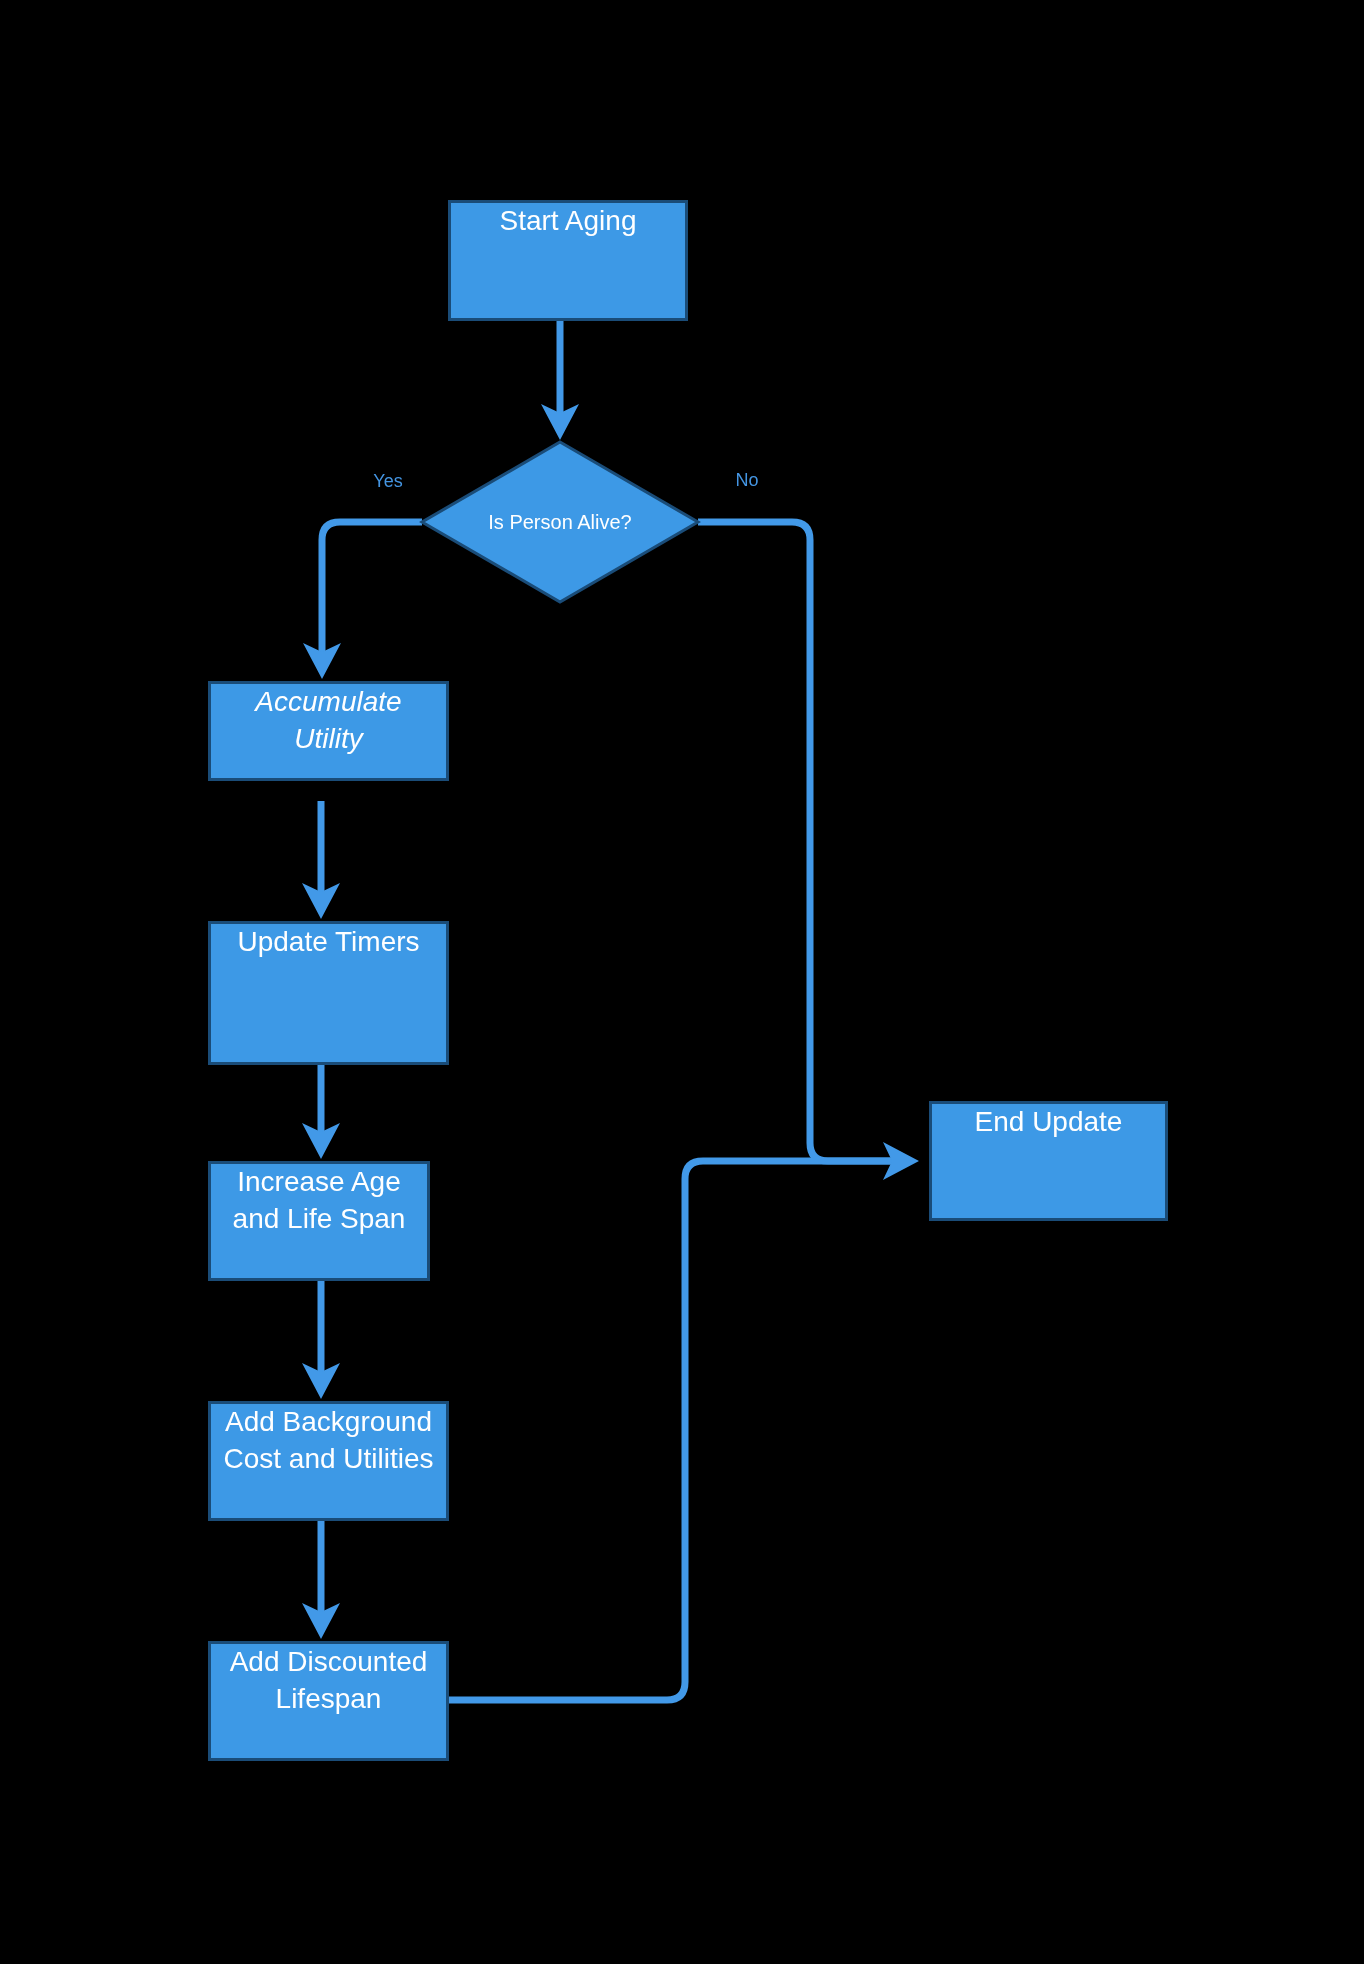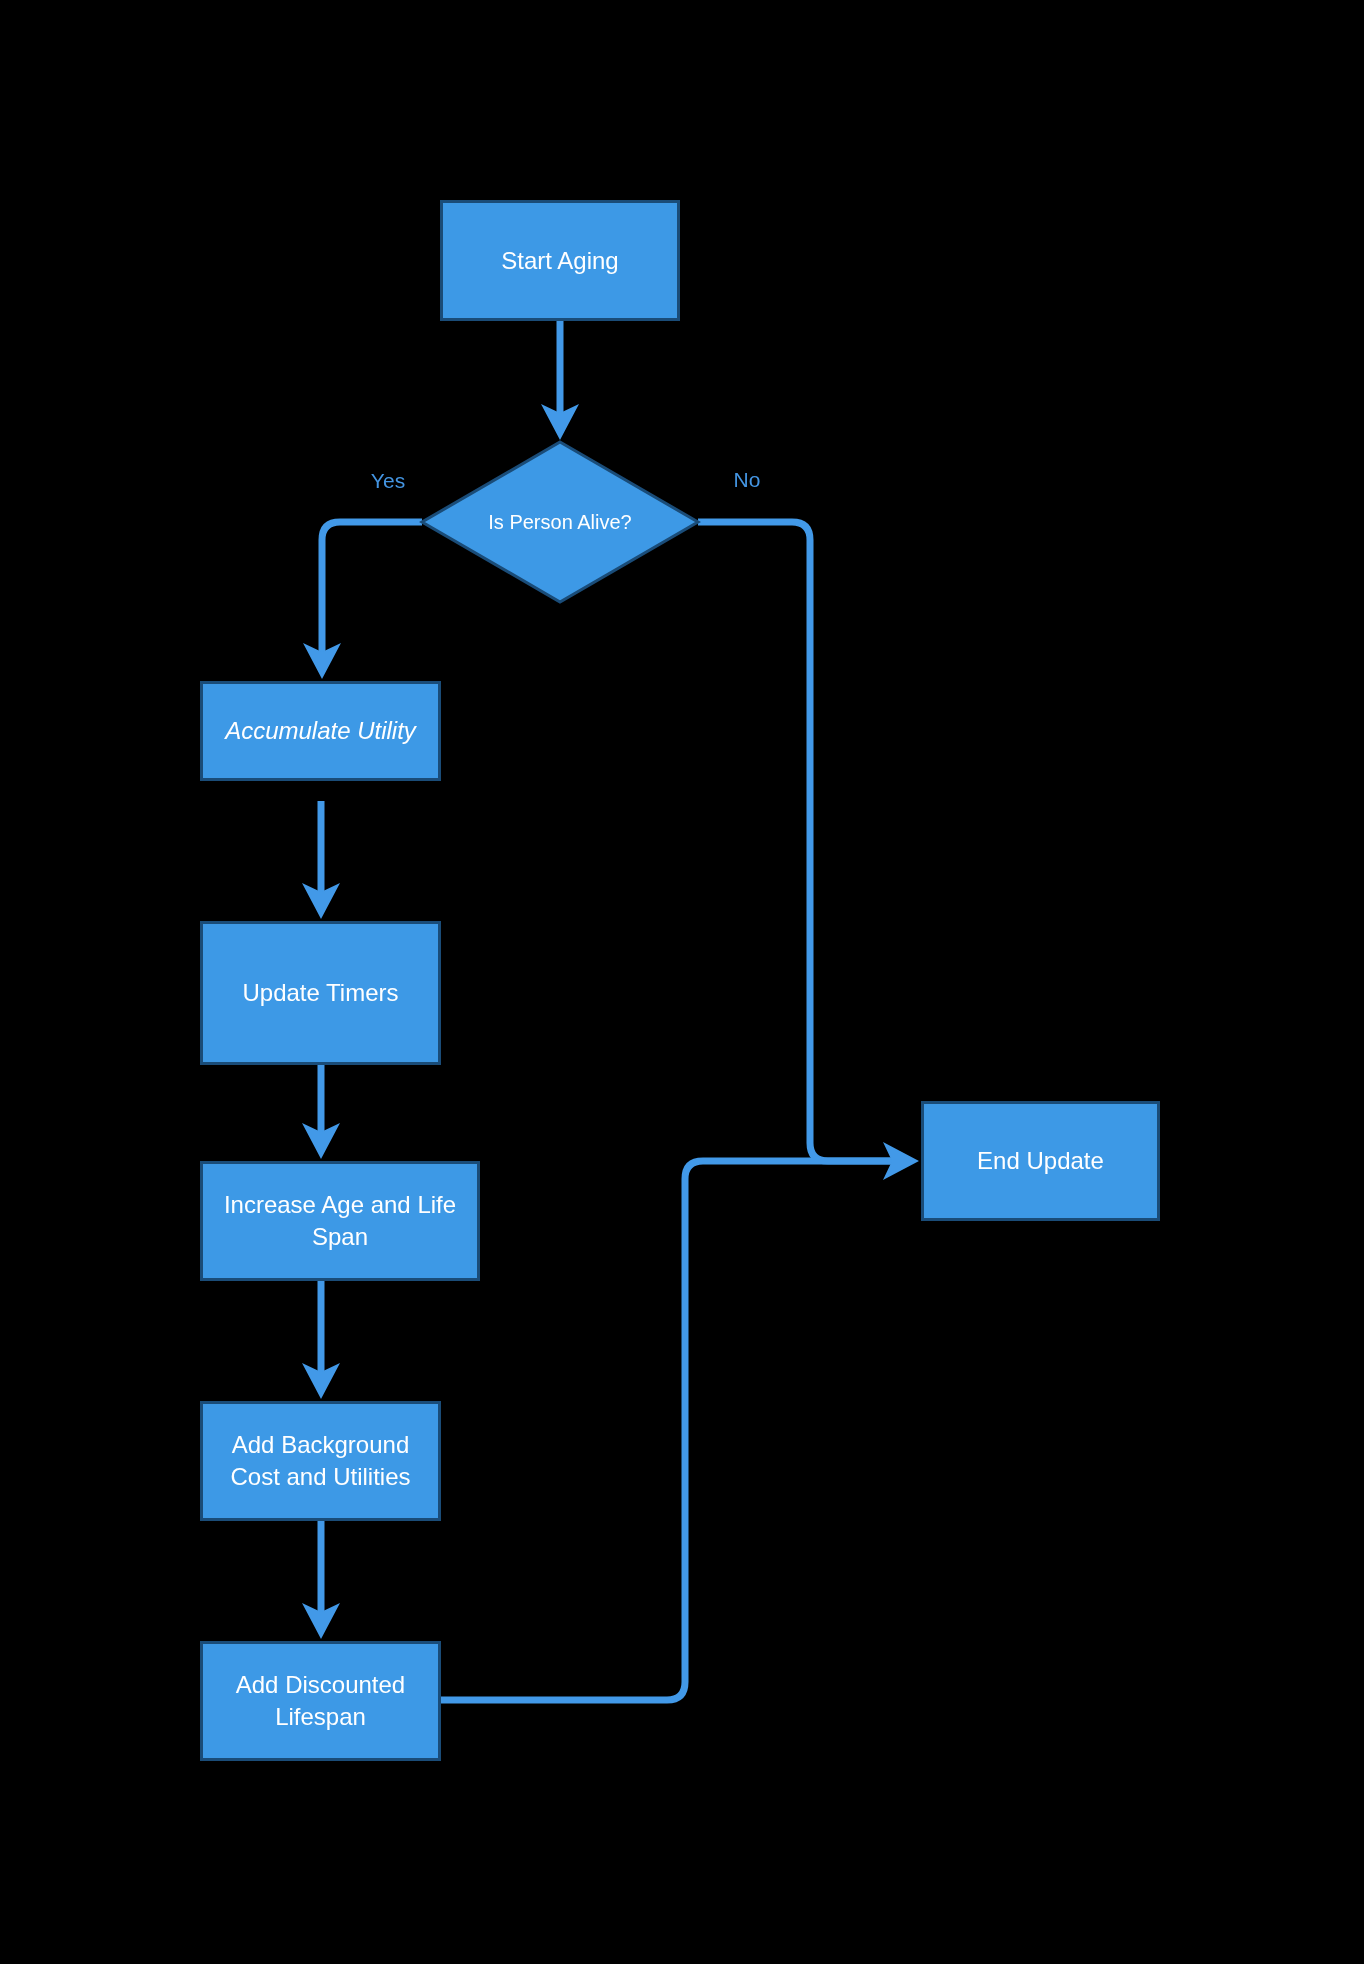--- a/index.html
+++ b/index.html
@@ -21,50 +21,50 @@
   #edge-layer{position:absolute;left:0;top:0;width:1364px;height:1964px;}
   .edge{fill:none;stroke:var(--connector);stroke-width:7;}
   .arrowhead{fill:var(--connector);stroke:none;}
   .diamond{fill:var(--node-fill);stroke:var(--node-border);stroke-width:3;}
   .node{
     position:absolute;
     box-sizing:border-box;
     background:var(--node-fill);
     border:3px solid var(--node-border);
     color:var(--node-text);
-    font-size:24px;
+    font-size:28px;
     line-height:1.32;
     display:flex;
-    align-items:center;
     justify-content:center;
     text-align:center;
     padding:0 12px;
+    margin-left:8px;
   }
   .node-label{display:block;}
   .diamond-label{
     position:absolute;
     left:560px;top:522px;
     transform:translate(-50%,-50%);
     color:var(--node-text);
     font-size:20px;
     white-space:nowrap;
   }
   .edge-label{
     position:absolute;
     transform:translate(-50%,-50%);
     color:var(--edge-label);
-    font-size:21px;
+    font-size:18px;
     white-space:nowrap;
   }
   #label-yes{left:388px;top:481px;}
   #label-no{left:747px;top:480px;text-align:center;}
   #node-start{left:440px;top:200px;width:240px;height:121px;}
   #node-accumulate{left:200px;top:681px;width:241px;height:100px;font-style:italic;}
   #node-update{left:200px;top:921px;width:241px;height:144px;}
-  #node-increase{left:200px;top:1161px;width:280px;height:120px;}
+  #node-increase{left:200px;top:1161px;width:222px;height:120px;}
   #node-background{left:200px;top:1401px;width:241px;height:120px;}
   #node-discounted{left:200px;top:1641px;width:241px;height:120px;}
   #node-end{left:921px;top:1101px;width:239px;height:120px;}
 </style>
 </head>
 <body>
 
 <div id="canvas">
 
   <svg id="edge-layer" viewBox="0 0 1364 1964" xmlns="http://www.w3.org/2000/svg">

